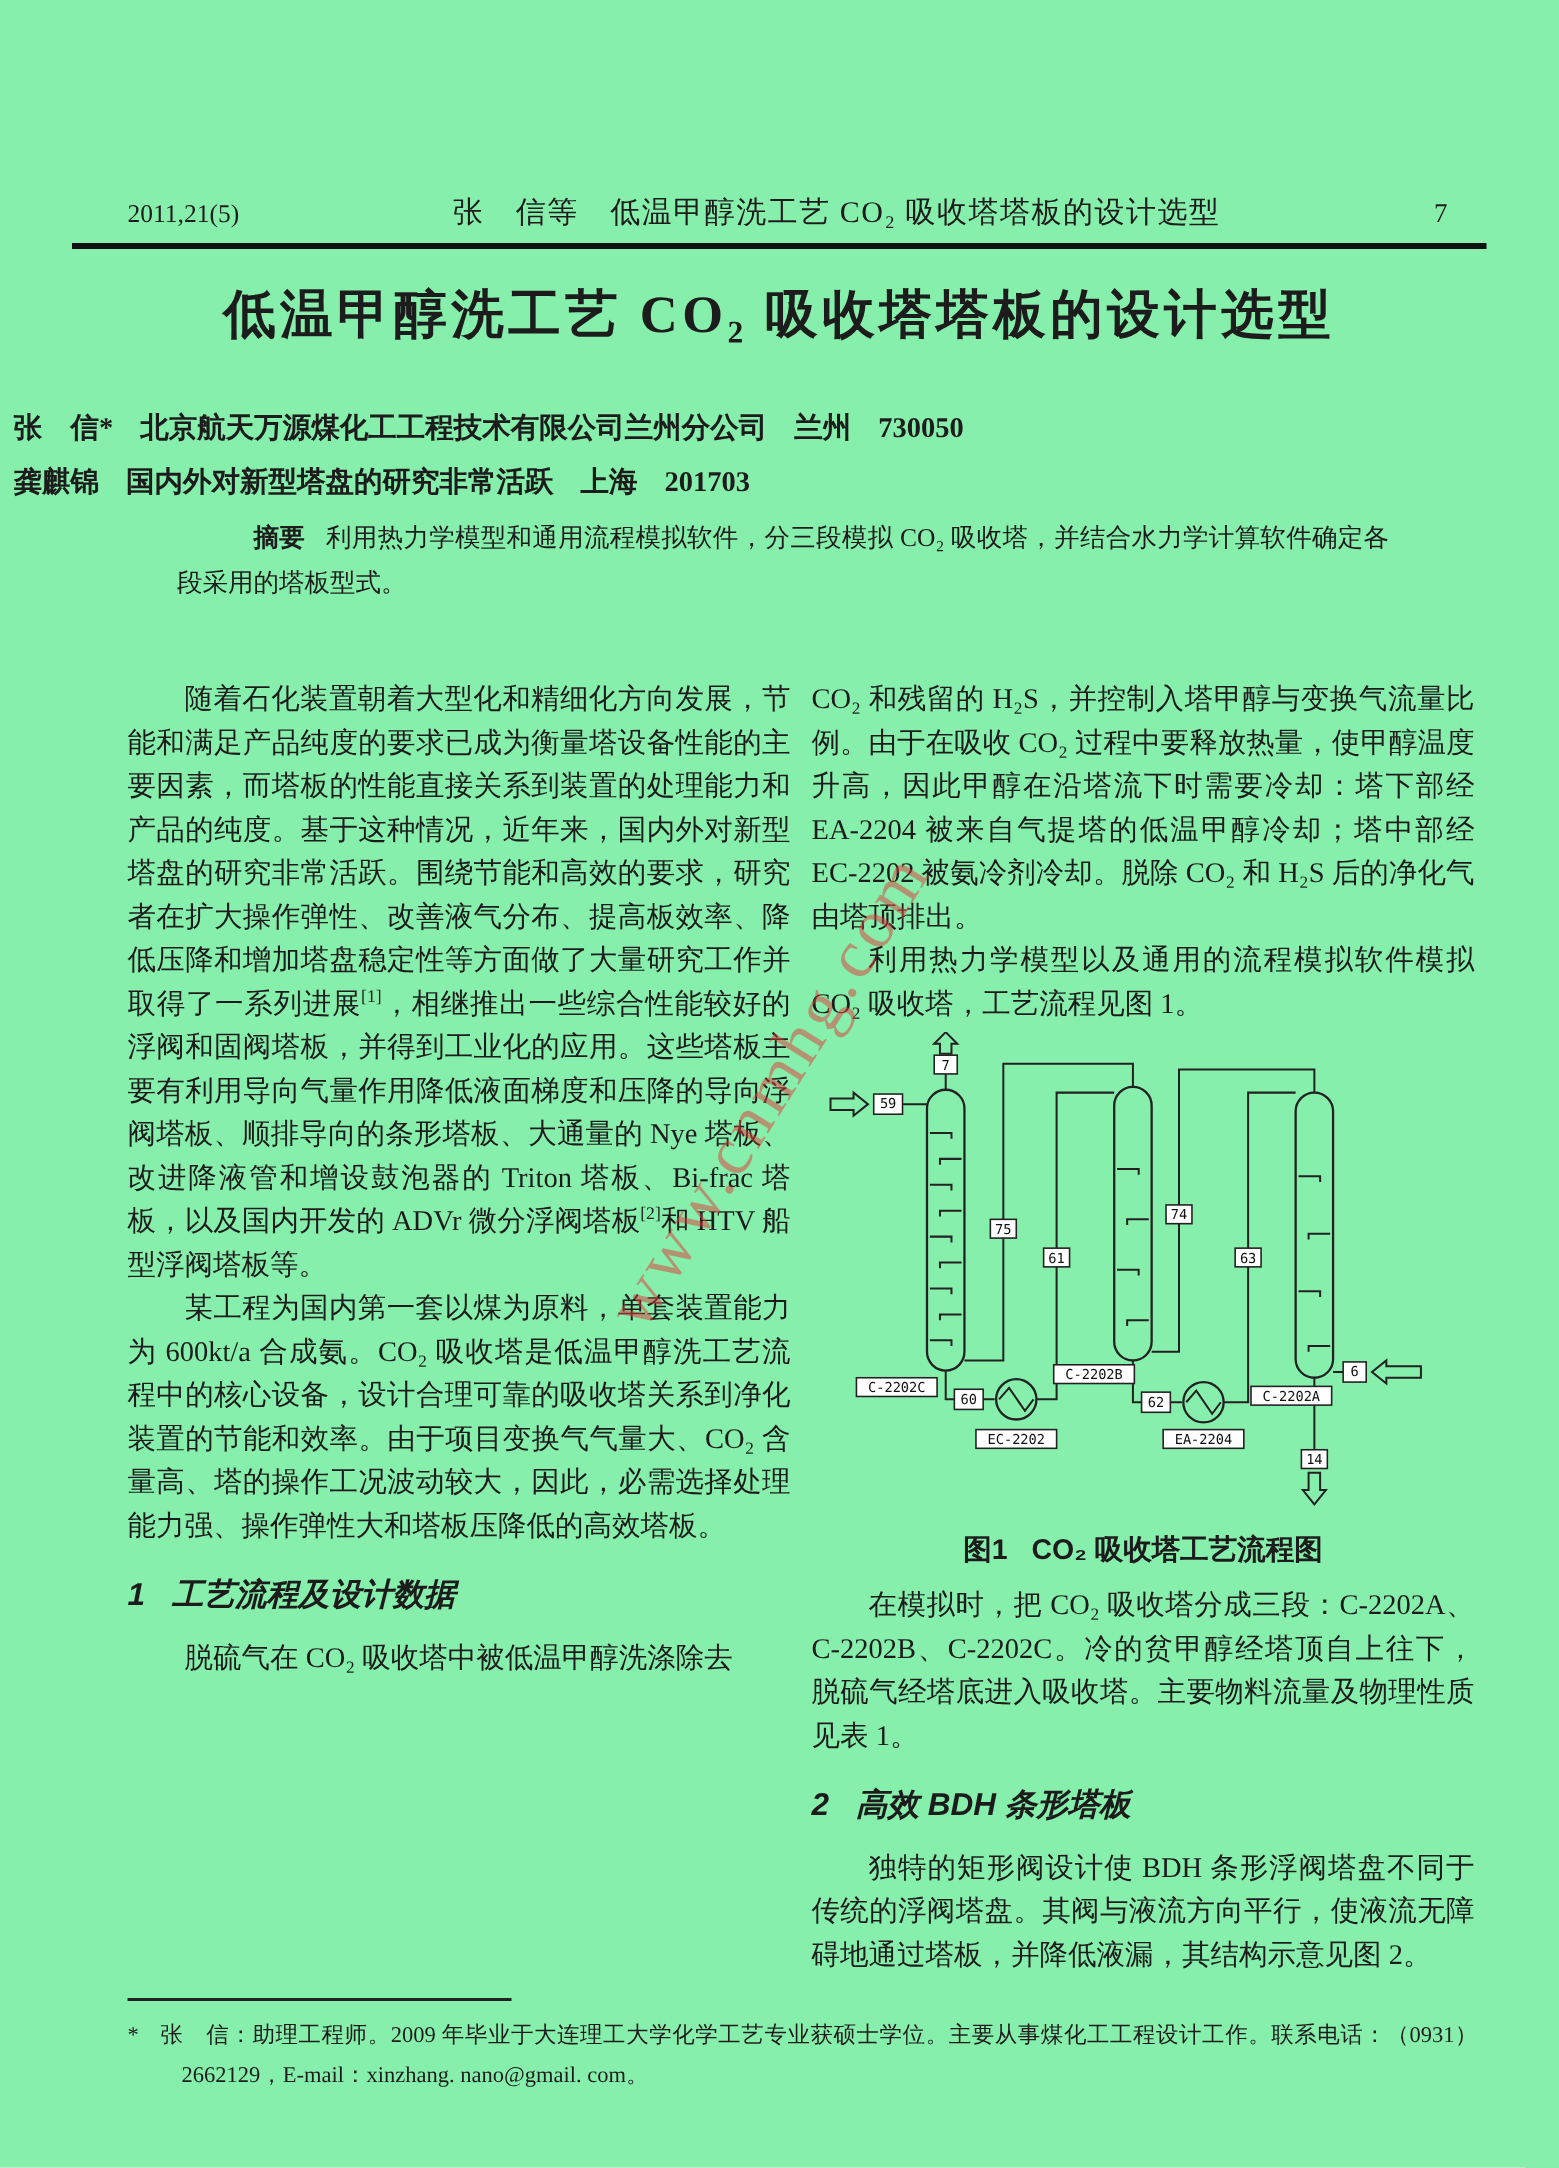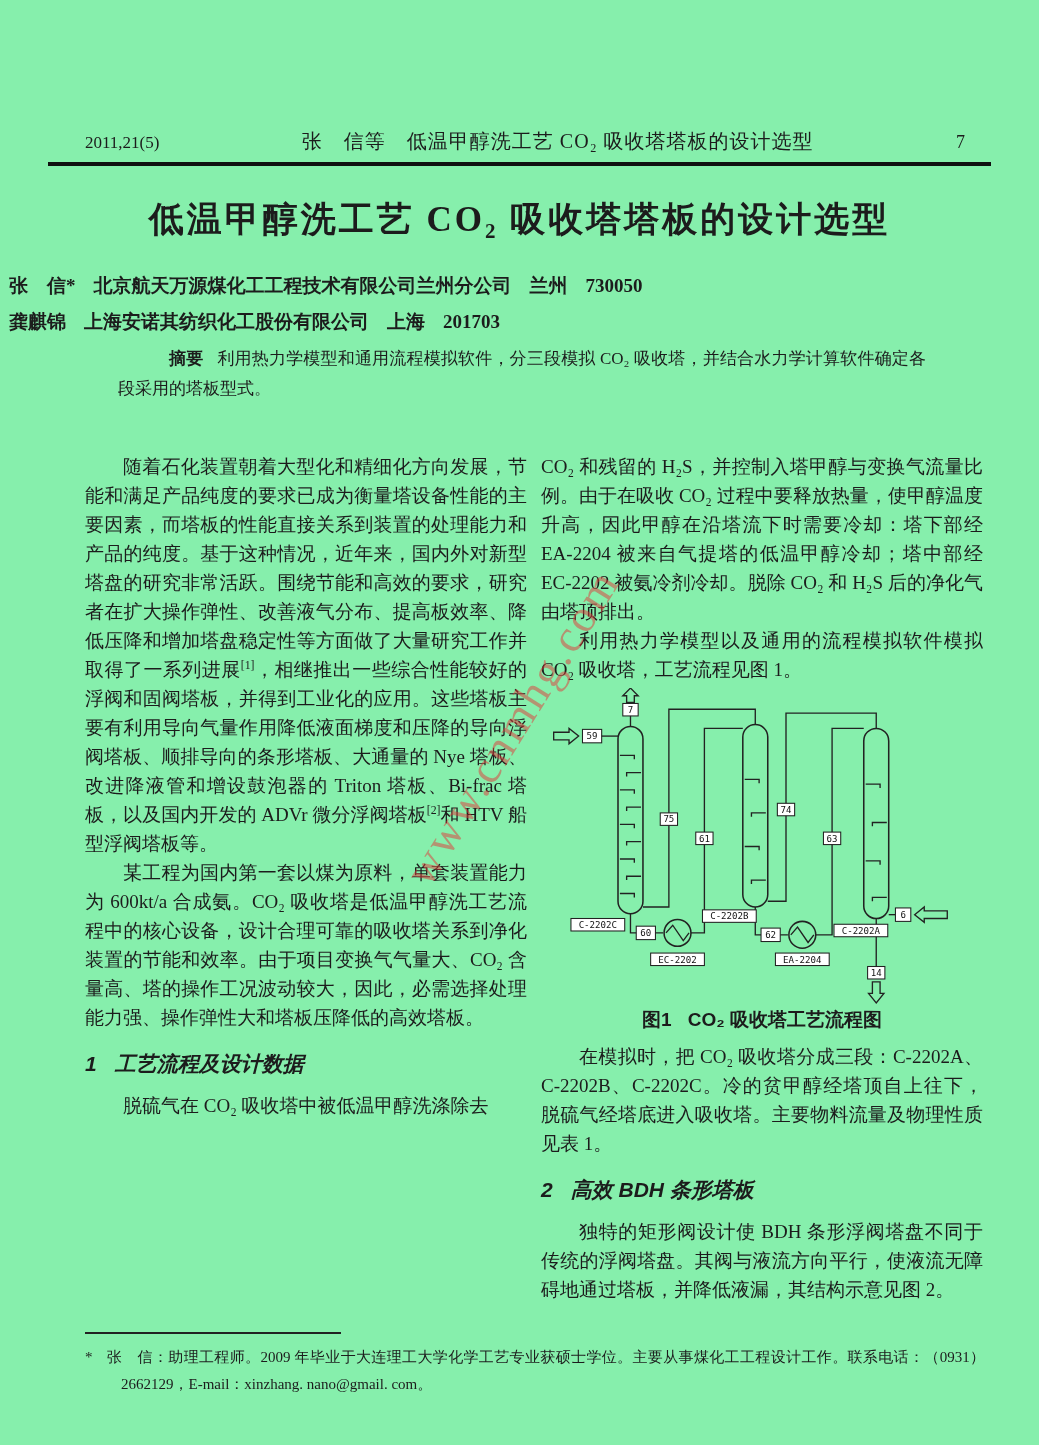--- a/index.html
+++ b/index.html
@@ -12,21 +12,21 @@
   .jheader{
     position:absolute;top:128px;left:85px;width:880px;
     display:flex;align-items:baseline;font-size:17px;
   }
   .jheader .issue{white-space:nowrap;}
   .jheader .running{flex:1;text-align:center;font-size:20px;letter-spacing:1px;}
   .jheader .pageno{white-space:nowrap;font-size:18px;}
   .header-rule{position:absolute;top:162px;left:48px;width:943px;height:0;border-top:4px solid #111;}
   
   .title{
-    position:absolute;top:196px;left:0;width:100%;text-align:center;
+    position:absolute;top:186px;left:0;width:100%;text-align:center;
     font-size:35px;font-weight:bold;letter-spacing:3px;margin:0;
   }
   .authors{position:absolute;top:268px;left:0;width:100%;text-align:left;}
   .author-line{font-size:19px;font-weight:bold;line-height:36px;}
   .author-line span{margin:0 9px;}
   
   .abstract{position:absolute;top:344px;left:118px;width:808px;font-size:17px;line-height:30px;text-align:justify;text-indent:3em;margin:0;}
   .abstract .lab,.keywords .lab{font-family:Liberation Serif, serif;font-weight:bold;margin-right:14px;}
   .keywords{position:absolute;top:406px;left:118px;width:808px;font-size:17px;line-height:30px;text-indent:3em;margin:0;}
   
@@ -37,21 +37,21 @@
   h2.sec{
     font-family:"Liberation Sans","DejaVu Sans",sans-serif;
     font-size:21px;font-weight:bold;margin:17px 0 13px 0;text-indent:0;font-style:italic;
   }
   h2.sec .h-num{margin-right:18px;}
   
   .figure{margin:4px 0 8px 0;text-align:center;}
   .figure svg{display:block;margin:0 auto;}
   .fig-caption{
     font-family:"Liberation Sans","DejaVu Sans",sans-serif;
-    font-size:19px;font-weight:bold;margin-top:0;
+    font-size:19px;font-weight:bold;margin-top:14px;
   }
   .fig-caption .cap-num{margin-right:16px;}
   svg .ln{stroke:#222;stroke-width:1.4;fill:none;}
   svg .vessel{stroke:#222;stroke-width:1.6;fill:none;}
   svg .sbox{fill:#fff;stroke:#222;stroke-width:1.1;}
   svg .stxt{font-family:"DejaVu Sans Mono",monospace;font-size:9.5px;fill:#111;}
   svg .eqtxt{font-family:"DejaVu Sans Mono",monospace;font-size:9.5px;fill:#111;}
   svg .arrow{fill:none;stroke:#222;stroke-width:1.4;}
   
   .footnote{position:absolute;top:1332px;left:85px;width:900px;}
@@ -78,21 +78,21 @@
   </div>
   <div class="header-rule"></div>
 
   <h1 class="title">低温甲醇洗工艺 CO₂ 吸收塔塔板的设计选型</h1>
 
   <div class="authors">
     <div class="author-line">
       <span>张　信*</span><span>北京航天万源煤化工工程技术有限公司兰州分公司</span><span>兰州</span><span>730050</span>
     </div>
     <div class="author-line">
-      <span>龚麒锦</span><span>上海安诺其纺织化工股份有限公司</span><span>上海</span><span>201703</span>
+      <span>龚麒锦</span><span>国内外对新型塔盘的研究非常活跃</span><span>上海</span><span>201703</span>
     </div>
   </div>
 
   <p class="abstract"><span class="lab">摘要</span><span>利用热力学模型和通用流程模拟软件，分三段模拟 CO₂ 吸收塔，并结合水力学计算软件确定各段采用的塔板型式。</span></p>
 
   <div class="columns">
 
     <div class="col">
       <p><span>随着石化装置朝着大型化和精细化方向发展，节能和满足产品纯度的要求已成为衡量塔设备性能的主要因素，而塔板的性能直接关系到装置的处理能力和产品的纯度。基于这种情况，近年来，国内外对新型塔盘的研究非常活跃。围绕节能和高效的要求，研究者在扩大操作弹性、改善液气分布、提高板效率、降低压降和增加塔盘稳定性等方面做了大量研究工作并取得了一系列进展</span><sup>[1]</sup><span>，相继推出一些综合性能较好的浮阀和固阀塔板，并得到工业化的应用。这些塔板主要有利用导向气量作用降低液面梯度和压降的导向浮阀塔板、顺排导向的条形塔板、大通量的 Nye 塔板、改进降液管和增设鼓泡器的 Triton 塔板、Bi-frac 塔板，以及国内开发的 ADVr 微分浮阀塔板</span><sup>[2]</sup><span>和 HTV 船型浮阀塔板等。</span></p>
       <p>某工程为国内第一套以煤为原料，单套装置能力为 600kt/a 合成氨。CO₂ 吸收塔是低温甲醇洗工艺流程中的核心设备，设计合理可靠的吸收塔关系到净化装置的节能和效率。由于项目变换气气量大、CO₂ 含量高、塔的操作工况波动较大，因此，必需选择处理能力强、操作弹性大和塔板压降低的高效塔板。</p>

